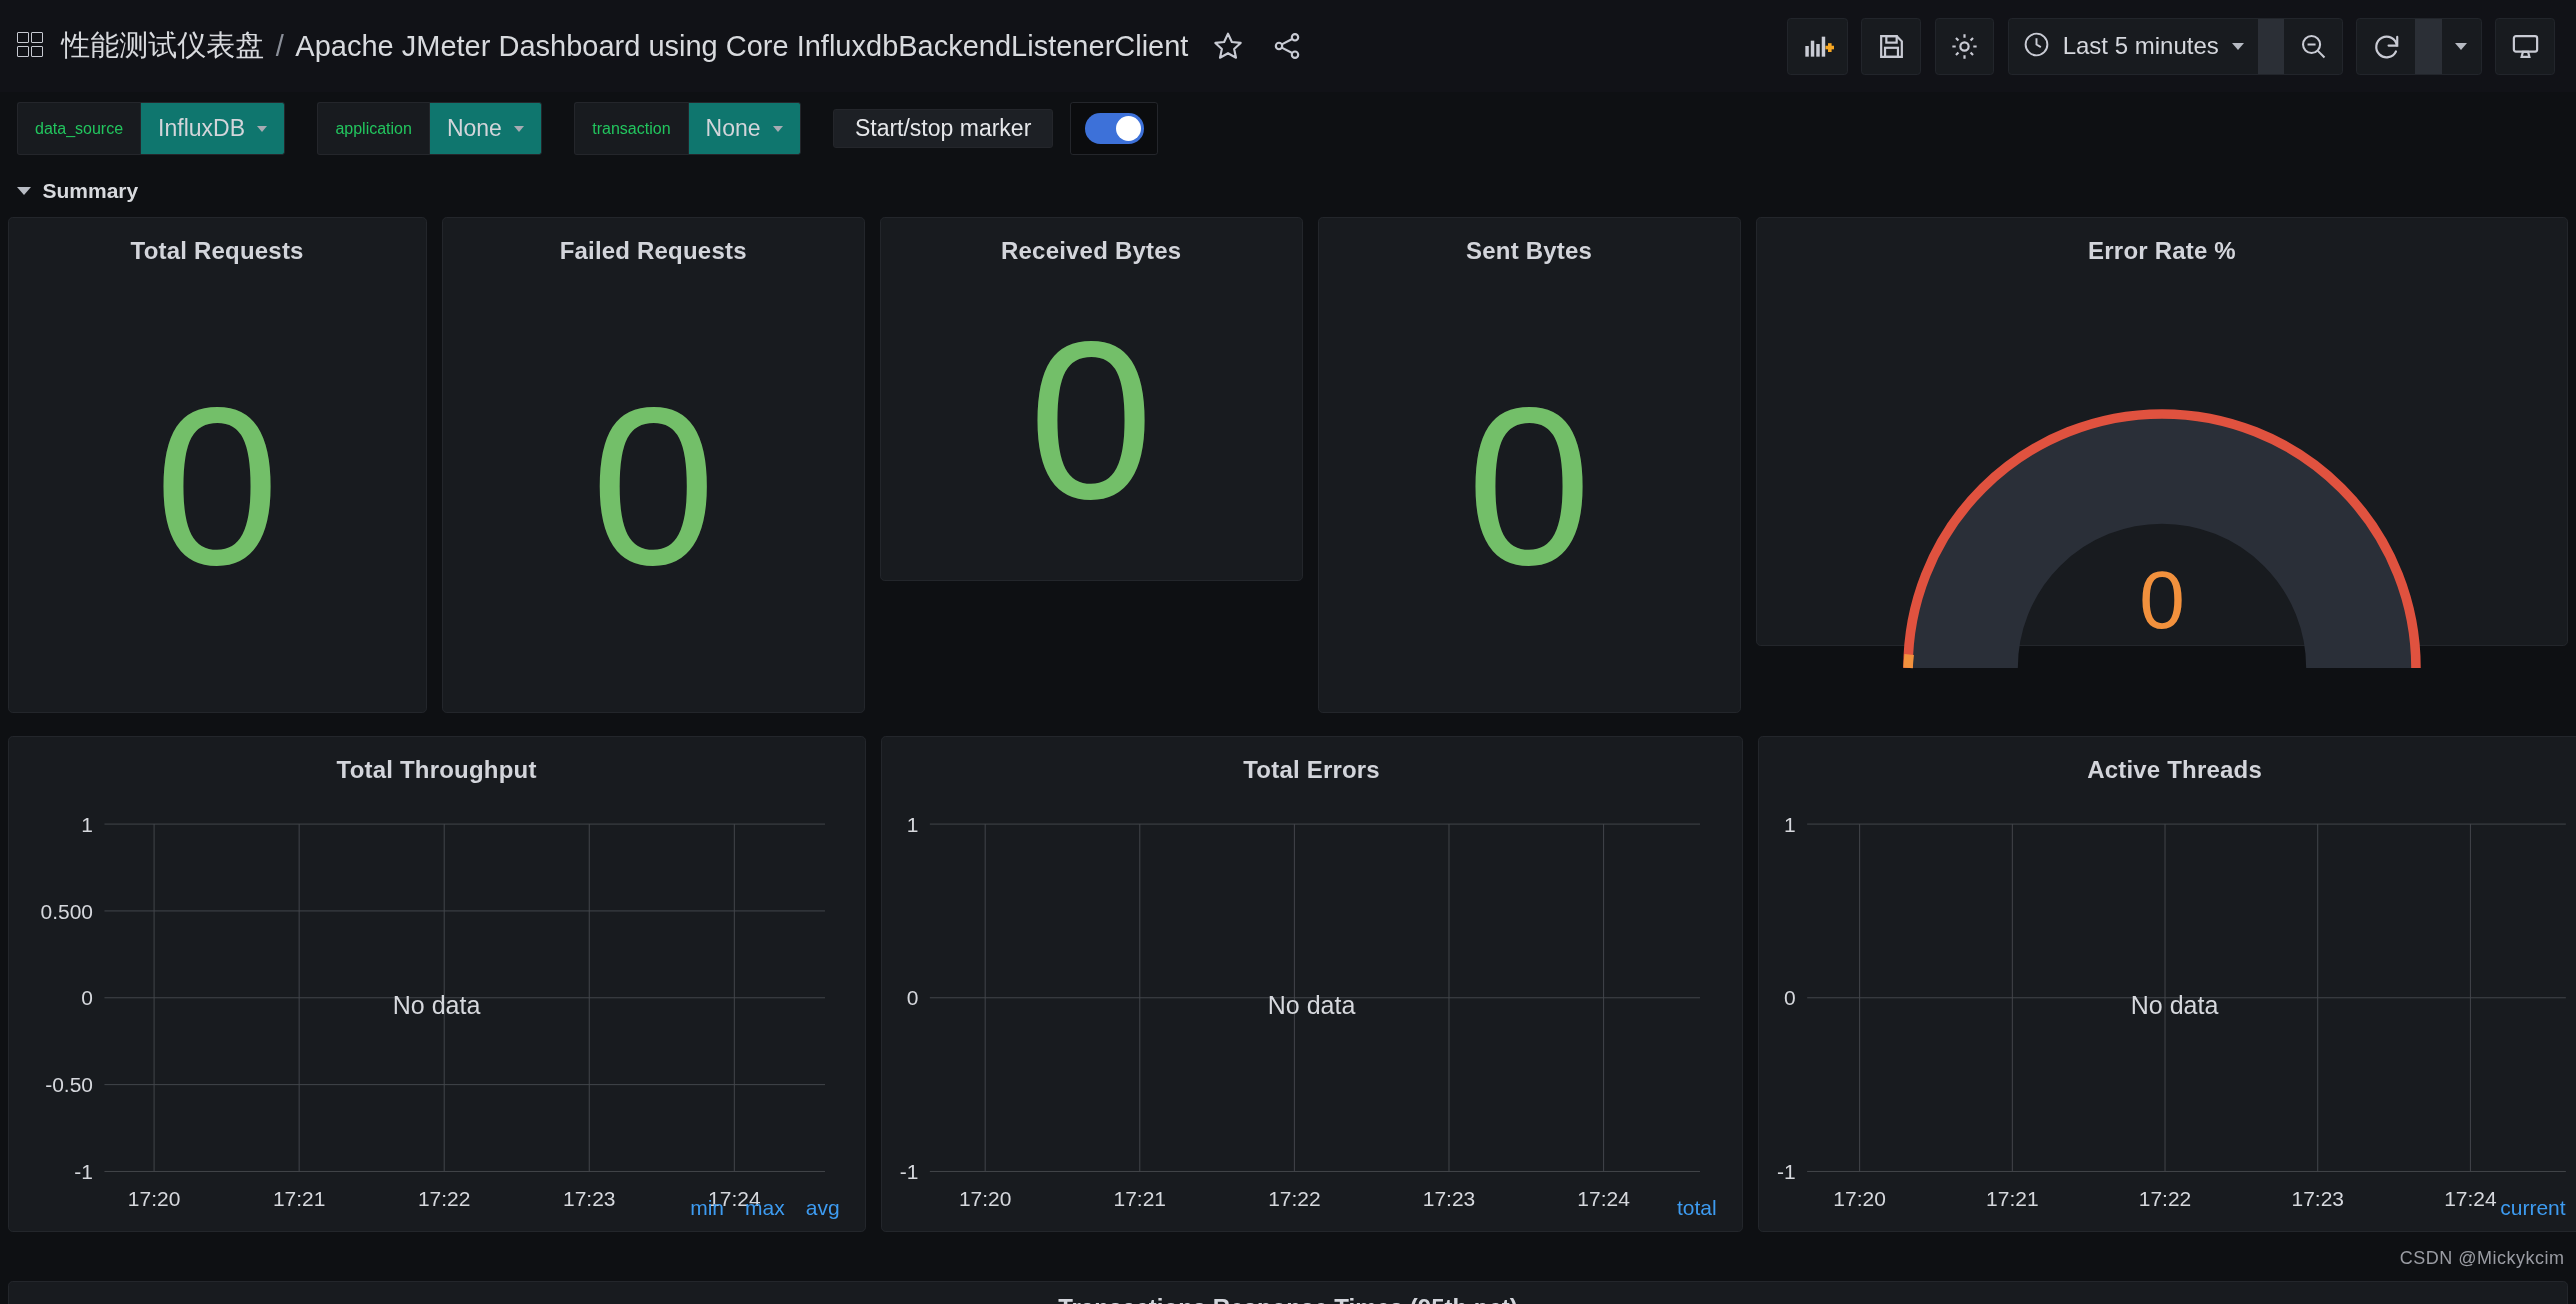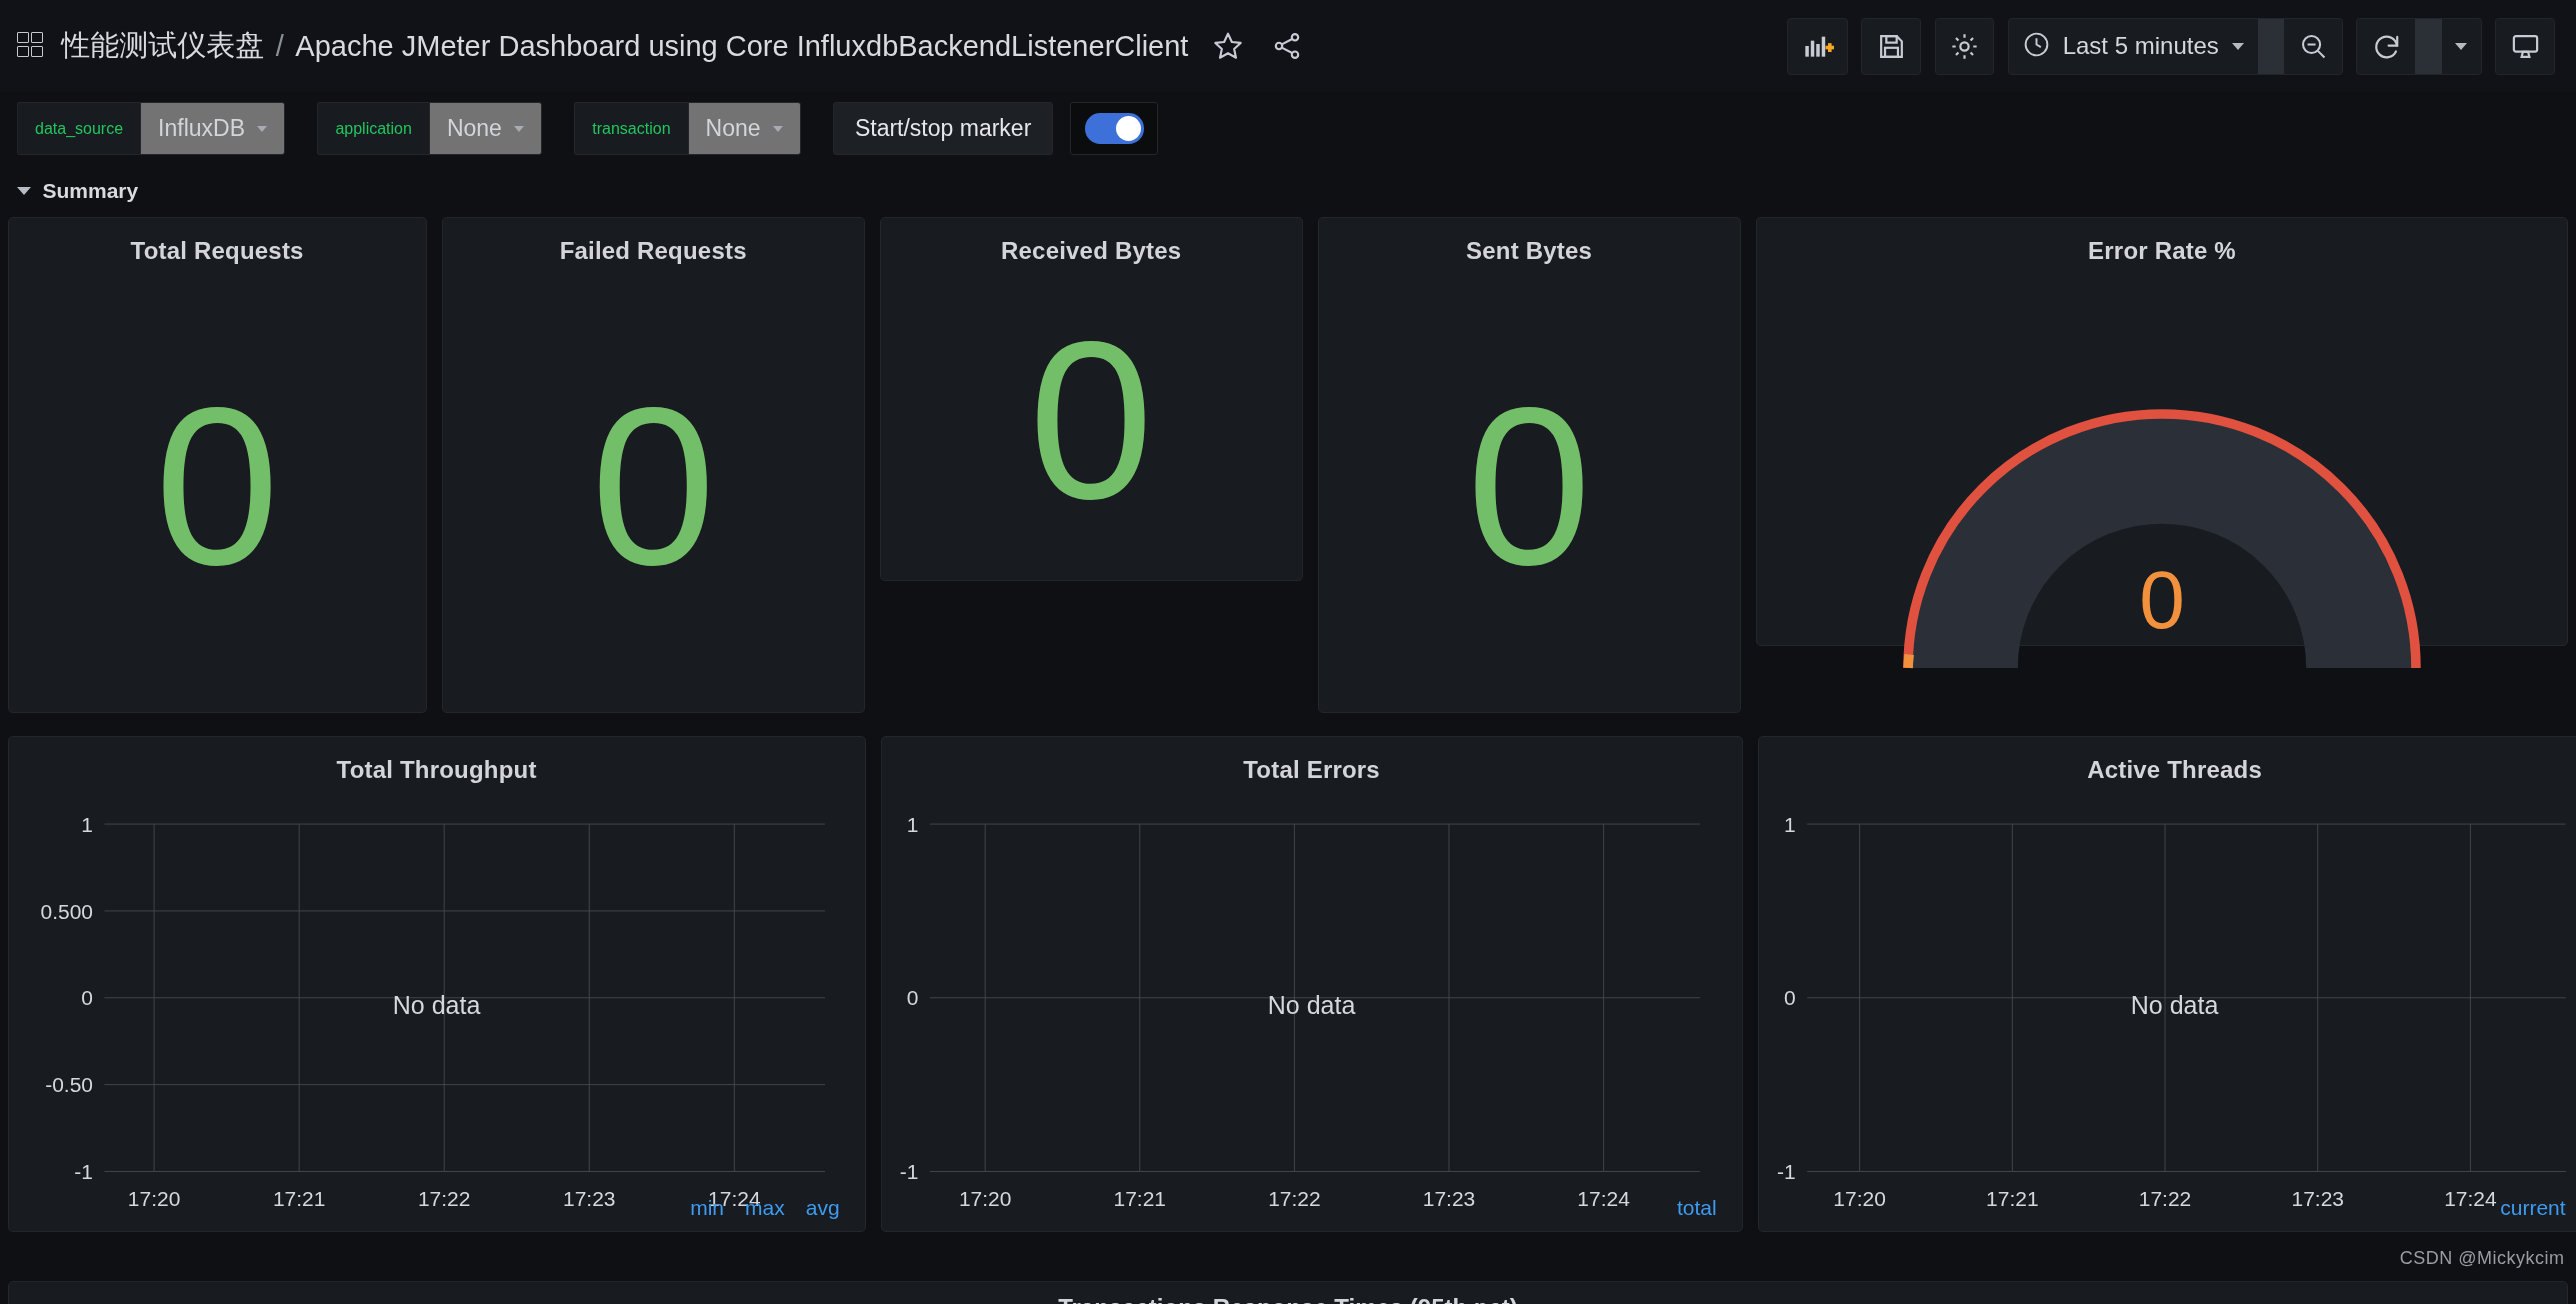--- a/index.html
+++ b/index.html
@@ -99,41 +99,41 @@
     border: 1px solid #24262b;
     border-right: none;
     border-radius: 2.9px 0 0 2.9px;
     display: flex; align-items: center;
     padding: 0 17px;
     color: #22c55e;
     font-size: 16px;
     white-space: nowrap;
   }
   .var-value {
-    background: #737373;
+    background: #0f766e;
     border: 1px solid #24262b;
     border-radius: 0 2.9px 2.9px 0;
     display: flex; align-items: center; gap: 12.4px;
     padding: 0 17px;
     color: #d3d5da;
     font-size: 23px;
     cursor: pointer;
     white-space: nowrap;
   }
   .var-chev {
     width: 0; height: 0;
     border-left: 5.7px solid transparent;
     border-right: 5.7px solid transparent;
     border-top: 6.7px solid #a7abb3;
   }
   .marker-btn {
     background: #1d2025;
     border: 1px solid #24262b;
     border-radius: 2.9px;
-    height: 53px;
+    height: 39px;
     display: flex; align-items: center;
     padding: 8px 21px;
     color: #e6e7ea;
     font-size: 23px;
     cursor: pointer;
     margin-right: 17px;
     white-space: nowrap;
   }
   .toggle-wrap {
     background: #0b0c0e;

